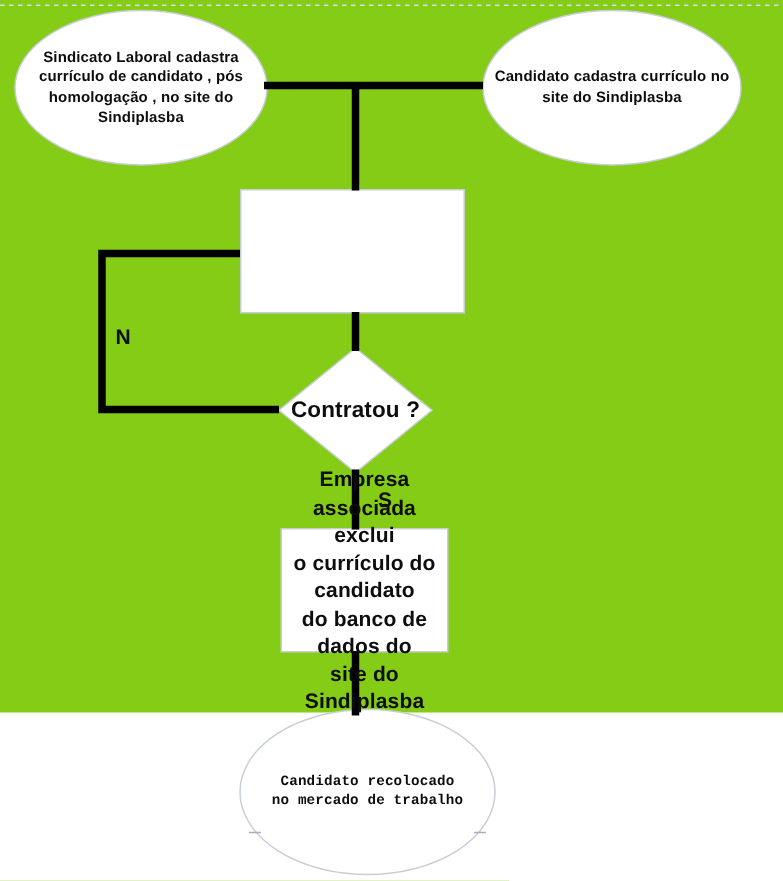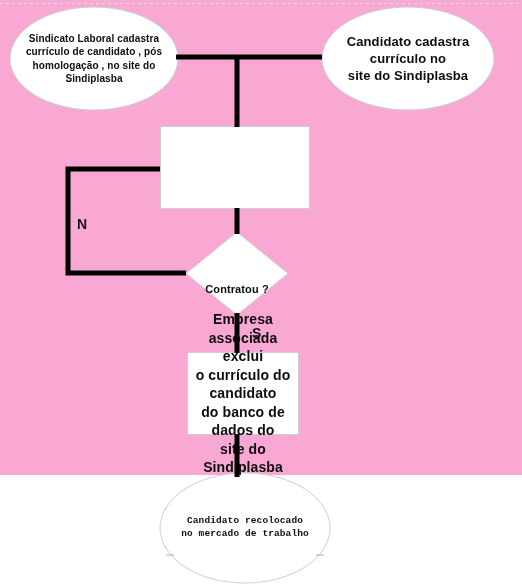--- a/index.html
+++ b/index.html
@@ -10,21 +10,21 @@
   body {
     width: 522px;
     height: 587px;
     font-family: "Liberation Sans", sans-serif;
     overflow: hidden;
   }
   #canvas {
     position: relative;
     width: 522px;
     height: 475px;
-    background: #f9a8d4;
+    background: #84cc16;
   }
   svg.layer {
     position: absolute;
     top: 0;
     left: 0;
     width: 522px;
     height: 587px;
   }
   .shape-fill { fill: #ffffff; }
   .shape-stroke { stroke: #c9ced6; stroke-width: 1; }
@@ -39,23 +39,23 @@
     color: #0d0d0d;
     letter-spacing: 0.1px;
     line-height: 1.32;
     white-space: pre-line;
     display: flex;
     align-items: center;
     justify-content: center;
     pointer-events: none;
   }
   .t-ellipse-left   { left: 10px;  top: 7px;   width: 168px; height: 103px; font-size: 10px; }
-  .t-ellipse-right  { left: 322px; top: 7px;   width: 172px; height: 103px; font-size: 13px; }
+  .t-ellipse-right  { left: 322px; top: 7px;   width: 172px; height: 103px; font-size: 10px; }
   .t-process-db     { left: 160px; top: 126px; width: 150px; height: 83px;  font-size: 9.5px; }
-  .t-decision       { left: 186px; top: 248px; width: 102px; height: 83px;  font-size: 11px; }
+  .t-decision       { left: 186px; top: 232px; width: 102px; height: 83px;  font-size: 15px; }
   .t-process-del    { left: 187px; top: 352px; width: 112px; height: 83px;  font-size: 14px; }
   .t-ellipse-end    { left: 160px; top: 473px; width: 170px; height: 110px; font-size: 9.5px; font-family: Liberation Mono, monospace; }
 
   .branch-label {
     position: absolute;
     font-weight: bold;
     color: #111111;
     font-size: 14px;
   }
   .lbl-n { left: 77px;  top: 216px; }

